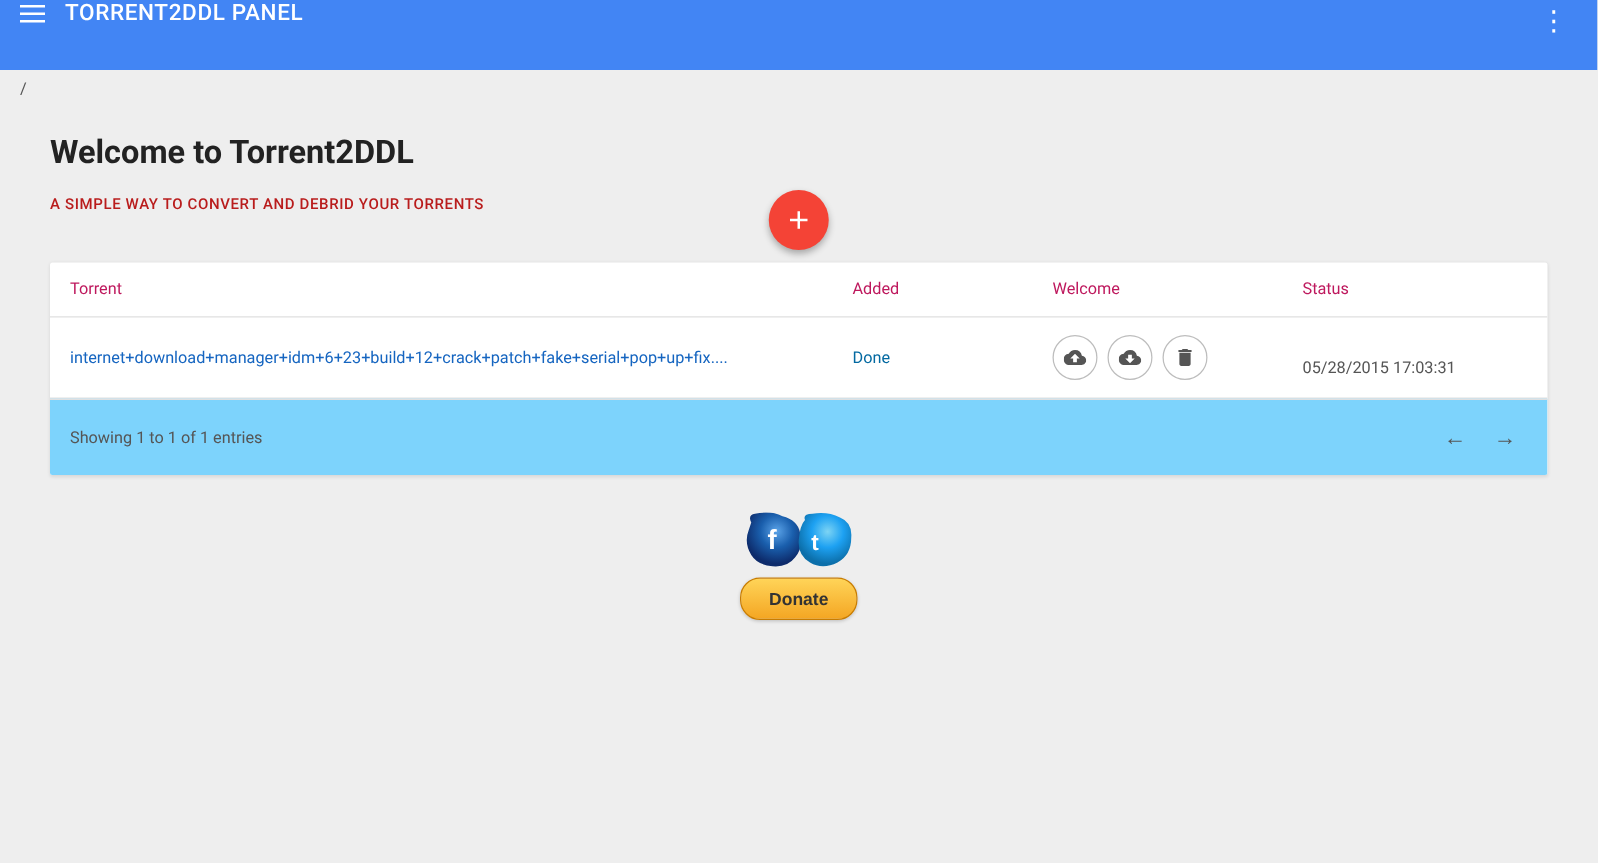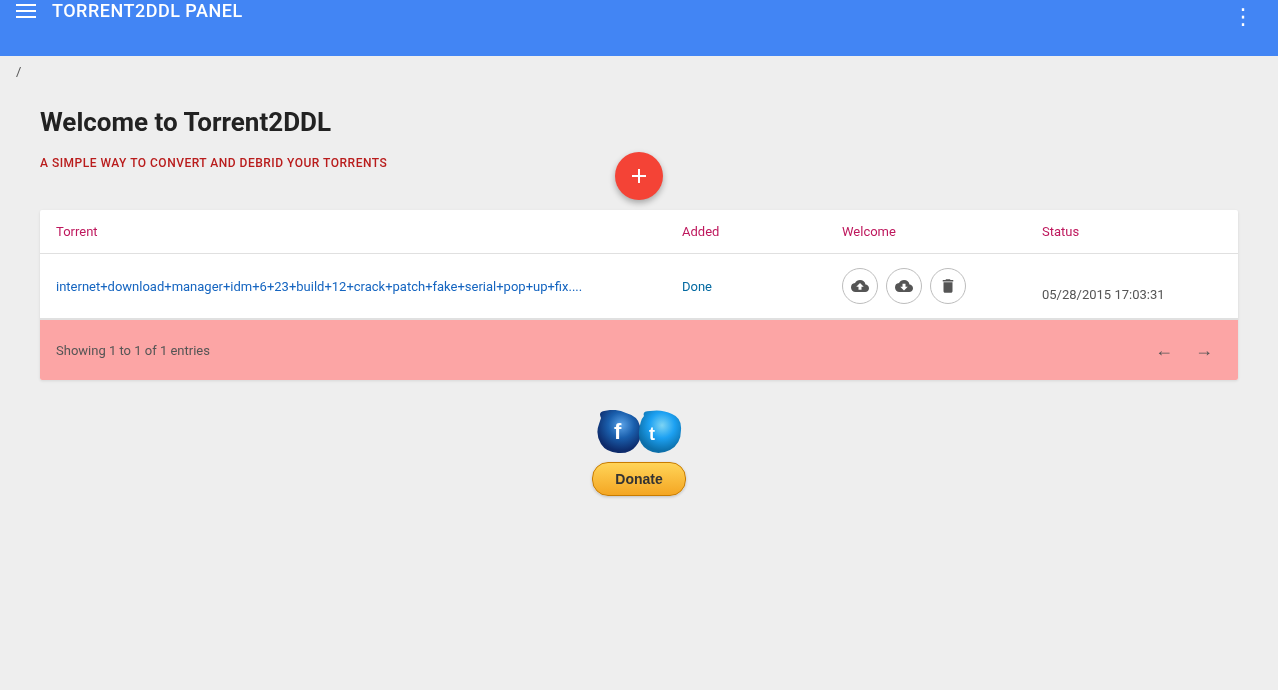--- a/index.html
+++ b/index.html
@@ -166,21 +166,21 @@
       color: #555;
       margin-top: 17px;
     }
 
     
     .pagination-row {
       display: flex;
       align-items: center;
       justify-content: space-between;
       padding: 12px 16px;
-      background: #fca5a5;
+      background: #7dd3fc;
       border-top: 1px solid #e0e0e0;
     }
     .pagination-info {
       font-size: 13px;
       color: #555;
     }
     .pagination-btns {
       display: flex;
       gap: 4px;
     }

